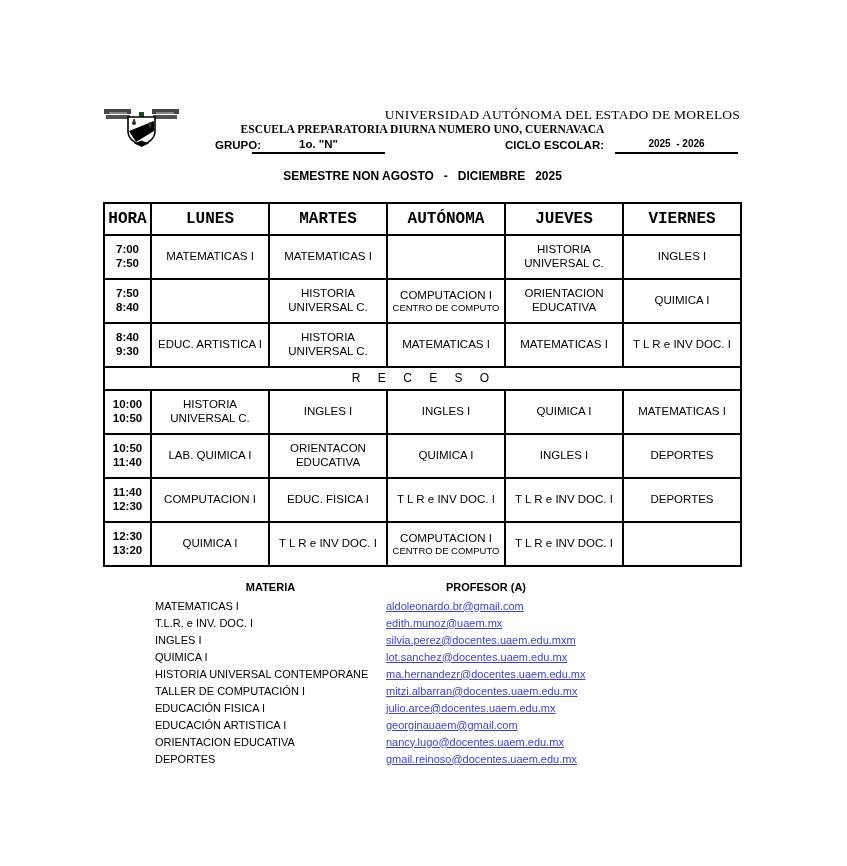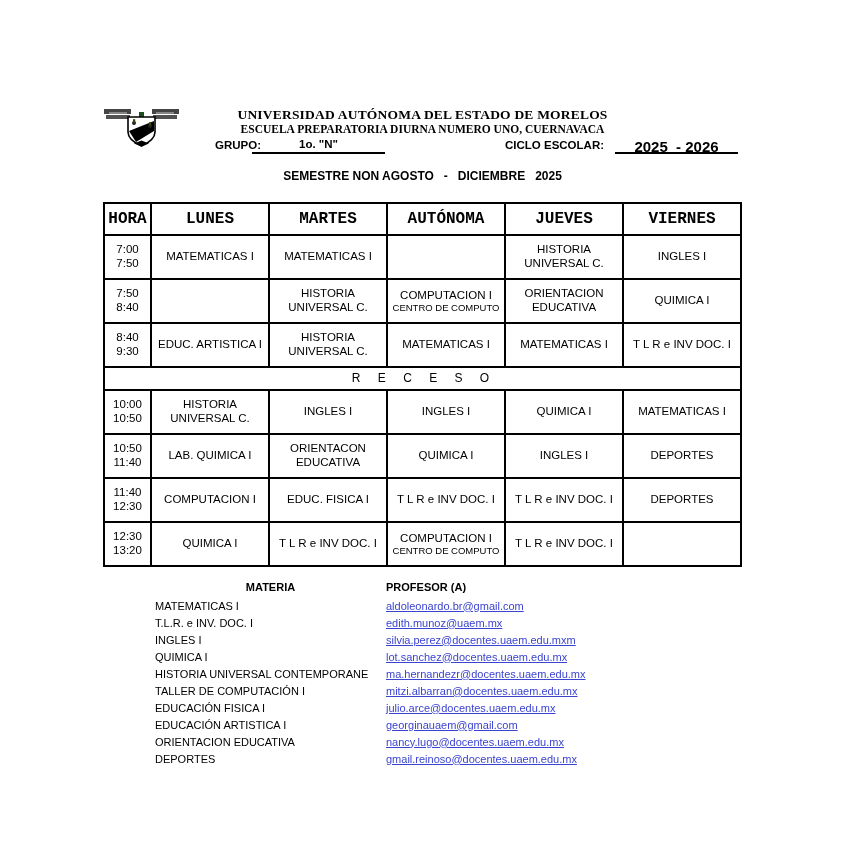--- a/index.html
+++ b/index.html
@@ -12,23 +12,23 @@
     color: #000;
     overflow: hidden;
   }
   
   .logo {
     position: absolute; left: 103px; top: 106px;
     width: 78px; height: 42px;
   }
   .title-1 {
     position: absolute; left: 105px; top: 107px; width: 635px;
-    text-align: center;
+    text-align: right;
     font-family: "Liberation Serif", serif;
-    font-weight: bold; font-size: 13.5px; letter-spacing: .2px;
+    font-weight: normal; font-size: 13.5px; letter-spacing: .2px;
   }
   .title-2 {
     position: absolute; left: 105px; top: 123px; width: 635px;
     text-align: center;
     font-family: "Liberation Serif", serif;
     font-weight: bold; font-size: 11.5px;
   }
   .grupo-label {
     position: absolute; left: 215px; top: 139px;
     font-weight: bold; font-size: 11.5px;
@@ -38,21 +38,21 @@
     border-bottom: 2px solid #000;
     text-align: center; font-weight: bold; font-size: 11.5px;
   }
   .ciclo-label {
     position: absolute; left: 505px; top: 139px;
     font-weight: bold; font-size: 11.5px;
   }
   .ciclo-line {
     position: absolute; left: 615px; top: 138px; width: 123px; height: 16px;
     border-bottom: 2px solid #000;
-    text-align: center; font-weight: bold; font-size: 15px;
+    text-align: center; font-weight: bold; font-size: 10px;
     white-space: pre;
   }
   .semester-title {
     position: absolute; left: 105px; top: 169px; width: 635px;
     text-align: center; font-weight: bold; font-size: 12px;
     white-space: pre;
   }
   
   table.schedule {
     position: absolute; left: 103px; top: 202px;
@@ -70,39 +70,39 @@
     font-family: Liberation Mono, monospace;
     font-weight: bold; font-size: 16px;
   }
   table.schedule td {
     height: 44px;
     font-size: 11.5px;
     line-height: 1.18;
     padding: 1px 4px;
   }
   table.schedule td.time {
-    font-weight: normal;
+    font-weight: bold;
     padding: 1px 0;
     border-radius: 14px;
   }
   table.schedule td.receso {
     height: 23px;
     font-weight: normal; font-size: 12px;
     letter-spacing: 7px;
     padding-left: 7px; 
   }
   .sub-line { display: block; font-size: 9.5px; letter-spacing: 0; }
   
   .staff-head-materia {
     position: absolute; left: 155px; top: 581px; width: 231px;
     text-align: center; font-weight: bold; font-size: 11px;
   }
   .staff-head-profesor {
     position: absolute; left: 386px; top: 581px; width: 200px;
-    font-weight: bold; font-size: 11px;
+    text-align: center; font-weight: bold; font-size: 11px;
   }
   .staff-list { position: absolute; left: 155px; top: 597px; width: 540px; }
   .staff-row { display: flex; height: 17px; align-items: center; }
   .staff-subject {
     width: 231px; flex: 0 0 231px;
     font-size: 11px; white-space: nowrap; overflow: visible;
   }
   .staff-email {
     font-size: 11px; white-space: nowrap;
     text-decoration: underline;

